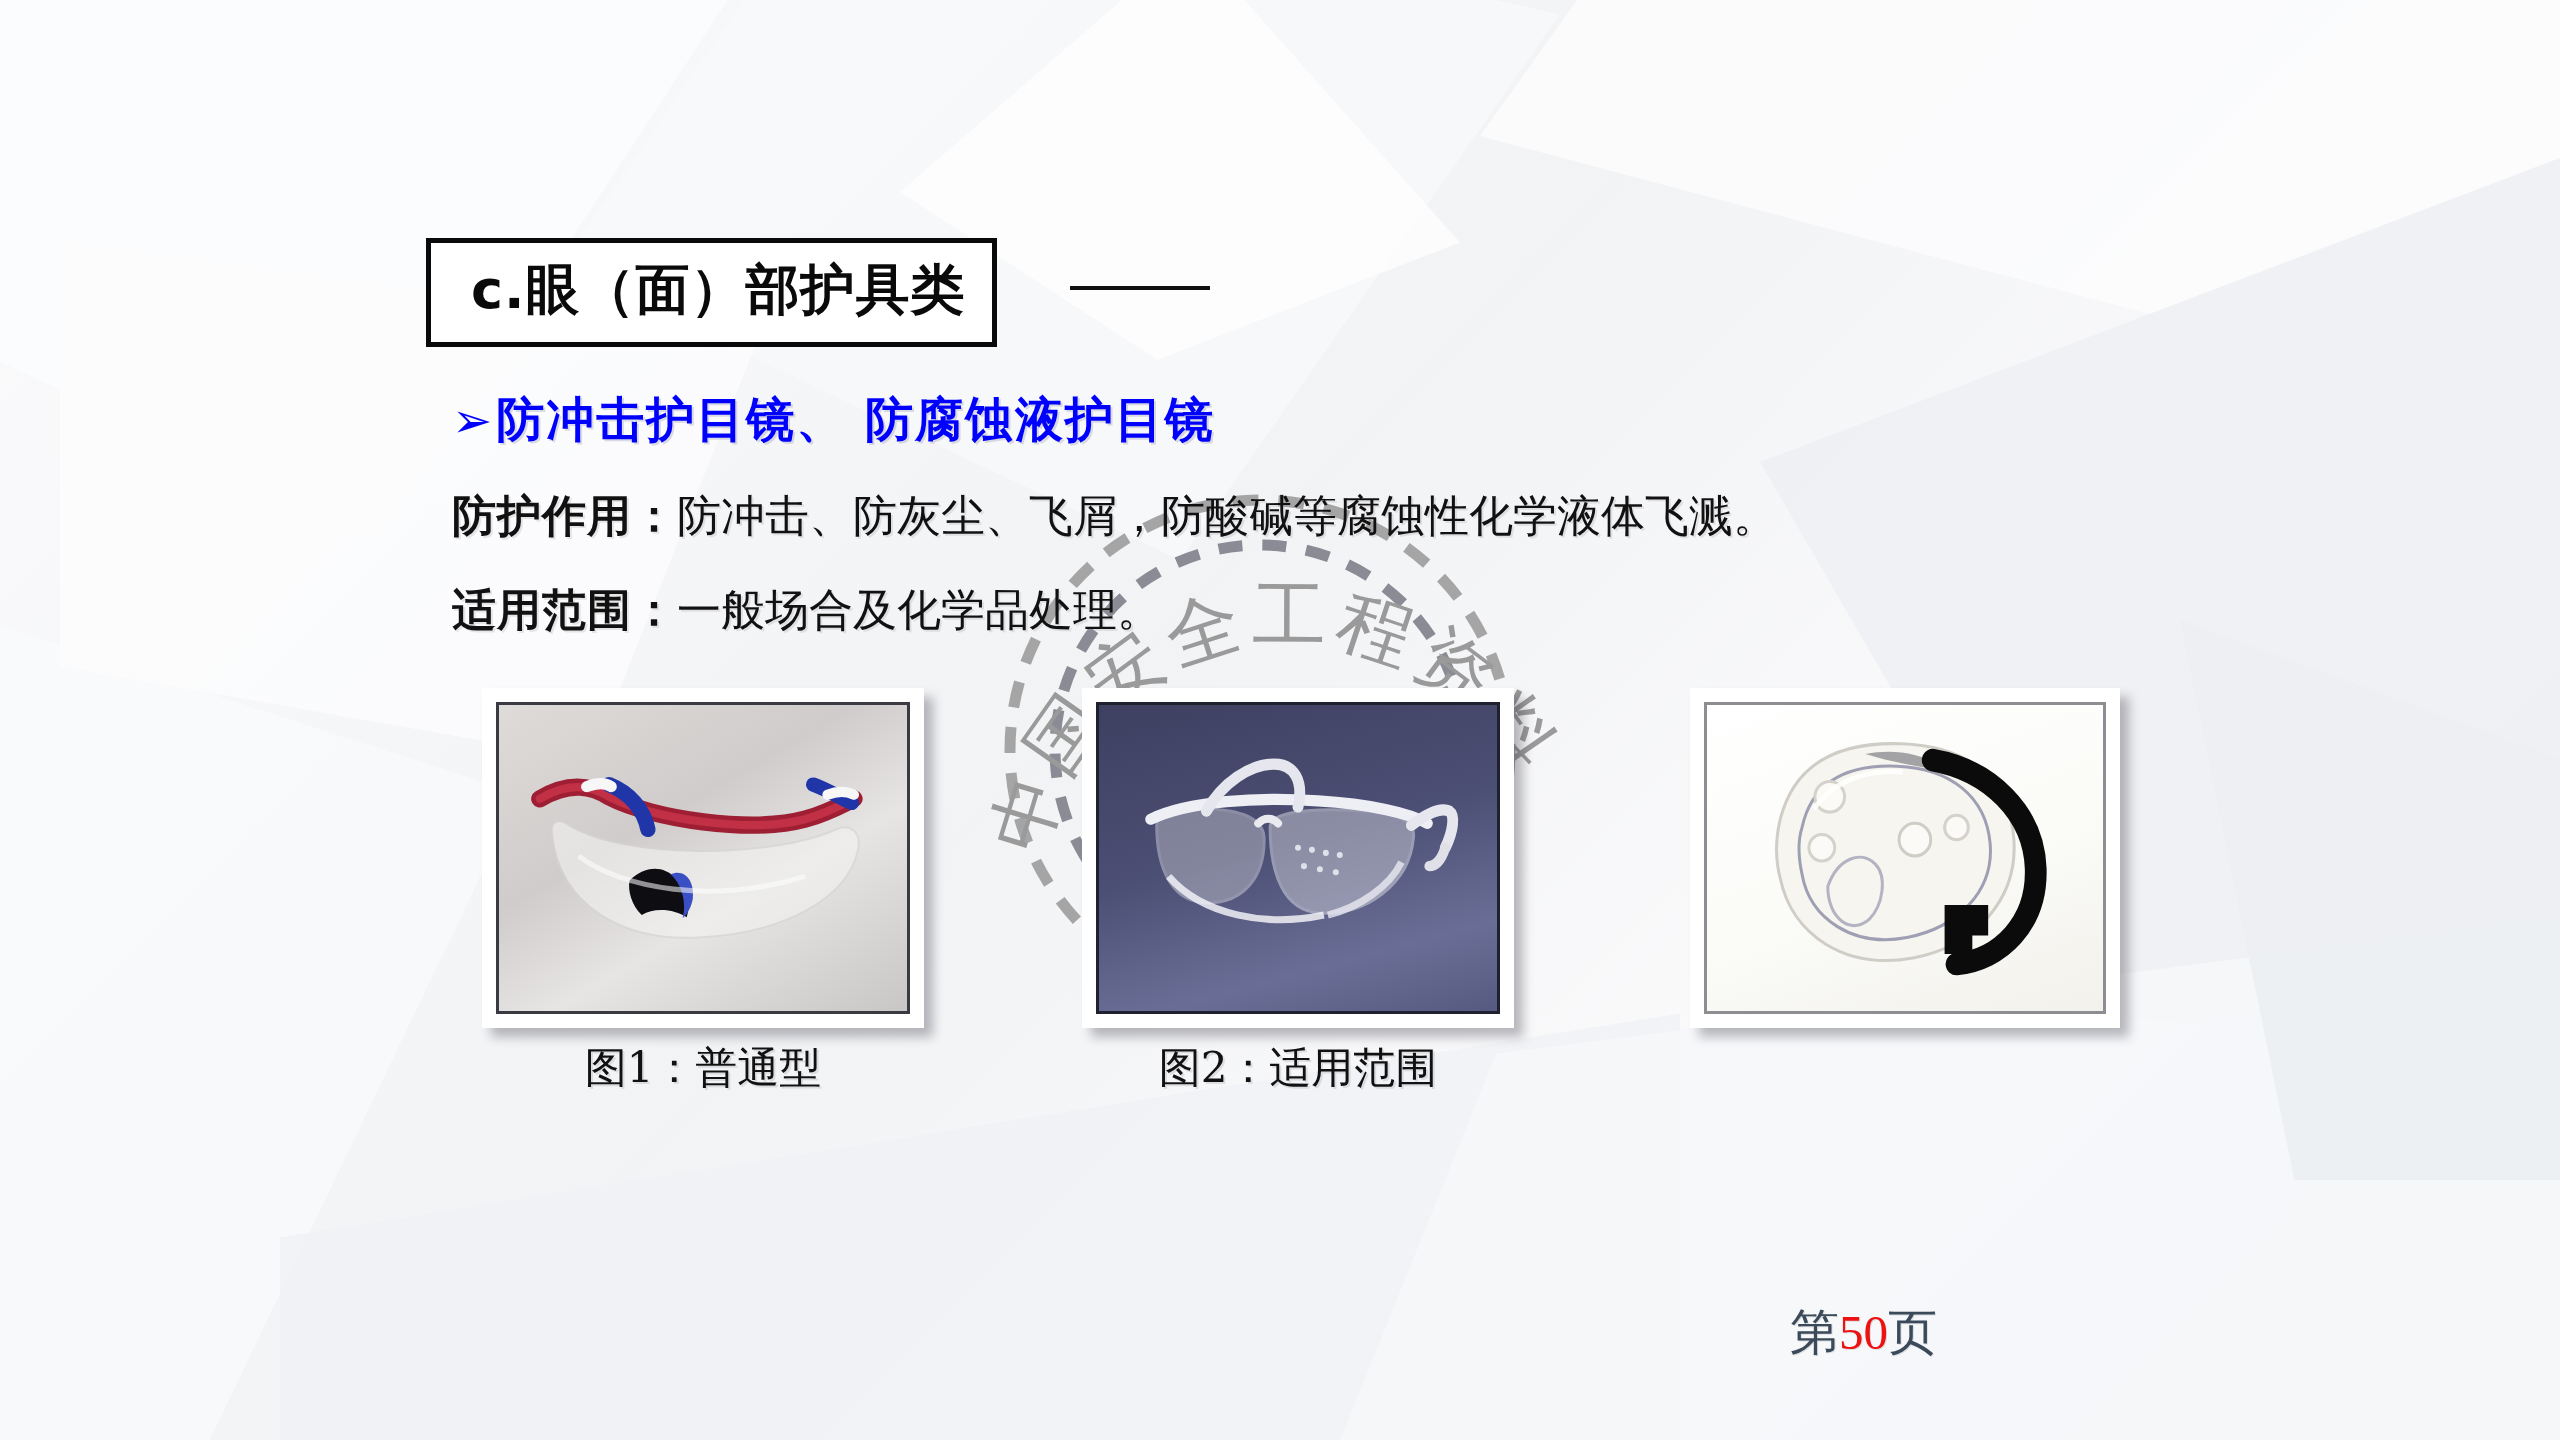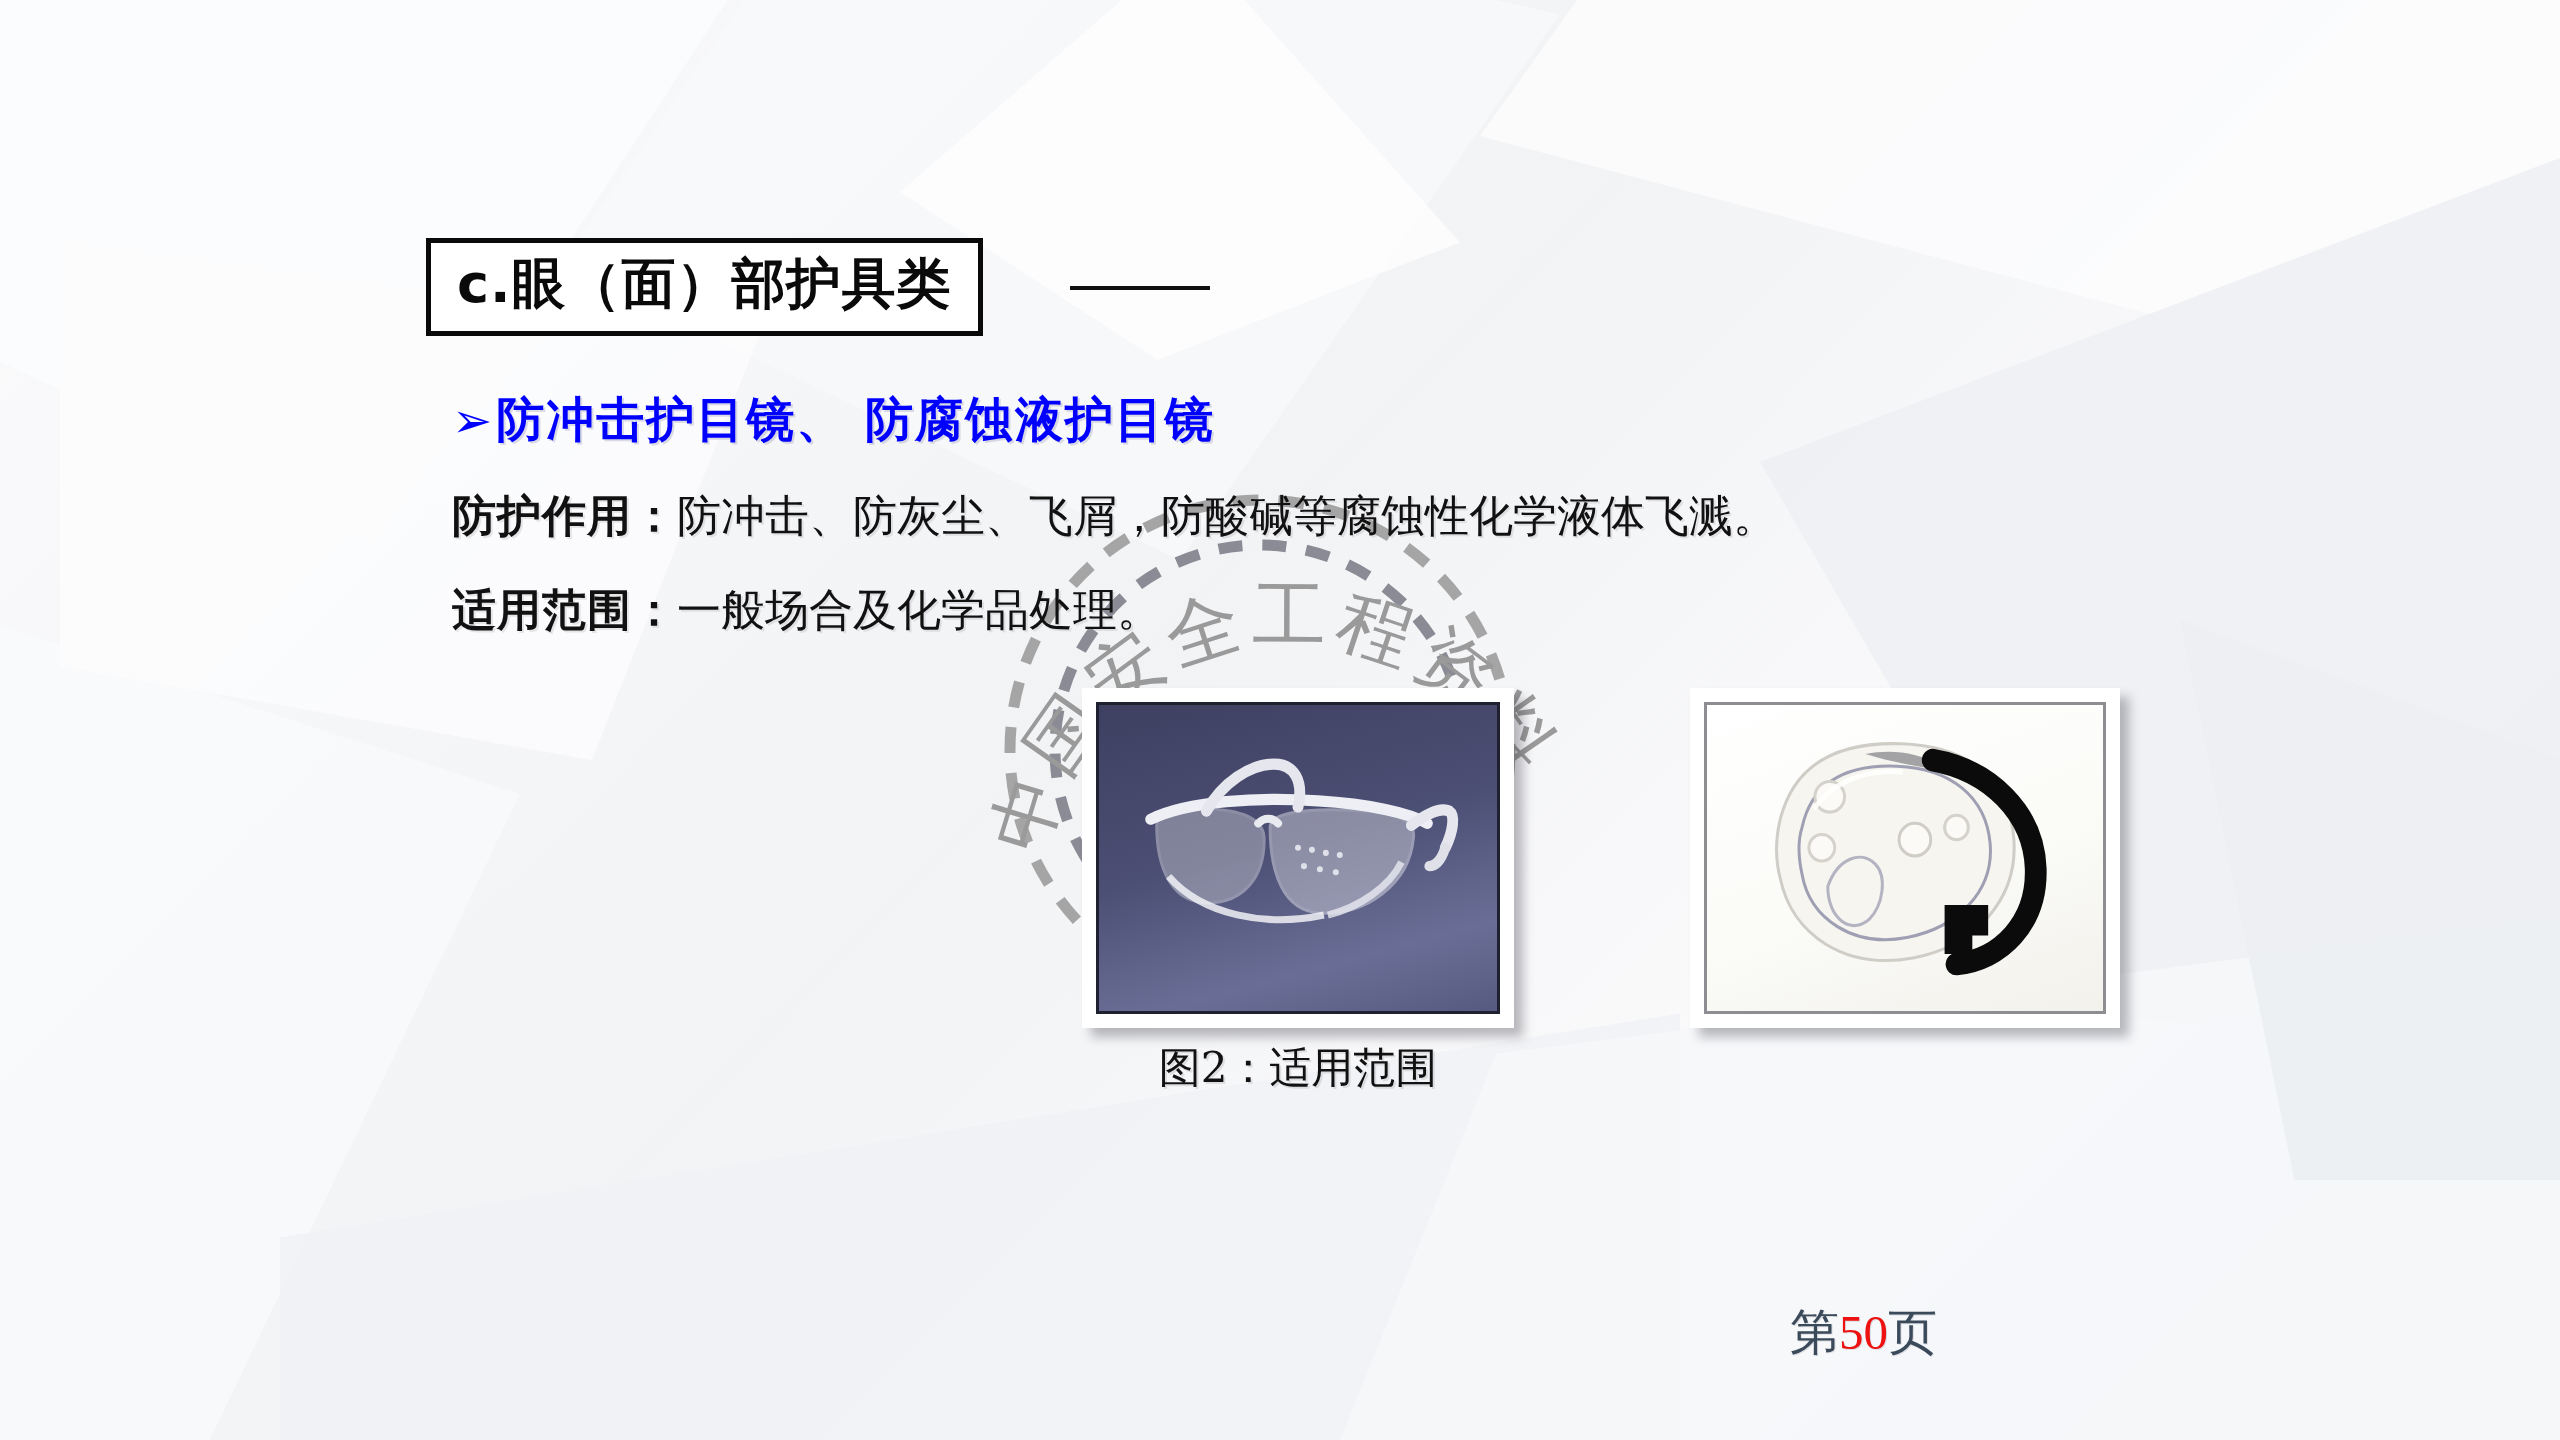--- a/index.html
+++ b/index.html
@@ -41,25 +41,25 @@
   
   #watermark{
     position:absolute;left:950px;top:440px;width:620px;height:620px;
     pointer-events:none;
   }
   #watermark svg{width:100%;height:100%;overflow:visible;}
 
   
   #title-box{
     position:absolute;left:426px;top:238px;
-    padding:6px 26px 12px 26px;
+    padding:6px 26px 12px 40px;
     background:#ffffff;
     border:5px solid #0a0a0a;
     box-sizing:border-box;
-    height:98px;display:flex;align-items:center;
+    height:109px;display:flex;align-items:center;
   }
   #title-box .t{
     font-size:54px;font-weight:700;color:#0a0a0a;
     letter-spacing:1px;line-height:1;white-space:nowrap;
     font-family:"DejaVu Sans","Liberation Sans",sans-serif;
   }
 
   #connector{
     position:absolute;left:1070px;top:286px;width:140px;height:4px;
     background:#111;
@@ -193,20 +193,53 @@
   </div>
 
   <div class="body-line" id="line-protect">
     <span class="lbl">防护作用：</span><span class="val">防冲击、防灰尘、飞屑，防酸碱等腐蚀性化学液体飞溅。</span>
   </div>
 
   <div class="body-line" id="line-scope">
     <span class="lbl">适用范围：</span><span class="val">一般场合及化学品处理。</span>
   </div>
 
+  <div class="figure" id="fig1">
+    <div class="frame">
+      <div class="inner">
+        <div class="art">
+          <svg viewBox="0 0 400 300" preserveAspectRatio="none">
+
+            <path d="M52,128 C60,196 120,232 196,228 C278,224 342,190 352,142
+                     C356,124 344,116 330,122 C268,150 120,152 66,116
+                     C56,110 50,116 52,128 Z" fill="#f2f2f0" opacity="0.62" stroke="#d5d5d3" stroke-width="2"></path>
+
+            <path d="M40,92 C70,74 92,80 108,90 C150,112 248,126 300,112
+                     C322,106 336,98 348,92" fill="none" stroke="#9e1f33" stroke-width="17" stroke-linecap="round"></path>
+            <path d="M40,92 C70,74 92,80 108,90 C150,112 248,126 300,112
+                     C322,106 336,98 348,92" fill="none" stroke="#c23046" stroke-width="8" stroke-linecap="round"></path>
+
+            <path d="M108,78 C128,86 142,102 146,122" fill="none" stroke="#2036a8" stroke-width="15" stroke-linecap="round"></path>
+            <path d="M308,78 C324,84 336,92 346,96" fill="none" stroke="#2036a8" stroke-width="14" stroke-linecap="round"></path>
+
+            <path d="M86,80 C96,76 104,76 110,80" fill="none" stroke="#f7f7f7" stroke-width="11" stroke-linecap="round"></path>
+            <path d="M322,88 C332,84 340,84 348,88" fill="none" stroke="#f7f7f7" stroke-width="10" stroke-linecap="round"></path>
+
+            <path d="M128,172 C142,158 160,156 174,170 C186,182 188,196 184,208
+                     C172,200 152,198 140,206 C130,196 126,182 128,172 Z" fill="#0e0e12"></path>
+            <path d="M168,166 C182,160 192,172 190,190 C188,200 184,206 180,209
+                     C184,196 180,176 168,166 Z" fill="#3a4fc4"></path>
+
+            <path d="M78,148 C120,180 210,196 300,168" fill="none" stroke="#ffffff" stroke-width="5" opacity=".55"></path>
+          </svg>
+        </div>
+      </div>
+    </div>
+    <div class="caption">图1：普通型</div>
+  </div>
 
   <div class="figure" id="fig2">
     <div class="frame">
       <div class="inner">
         <div class="art">
           <svg viewBox="0 0 400 300" preserveAspectRatio="none">
 
             <path d="M58,118 C58,104 78,100 112,102 C150,104 166,114 166,132
                      C166,170 144,194 110,194 C74,194 58,162 58,118 Z" fill="#cfcfd6" opacity=".42" stroke="#e8e8ef" stroke-width="3"></path>
 

